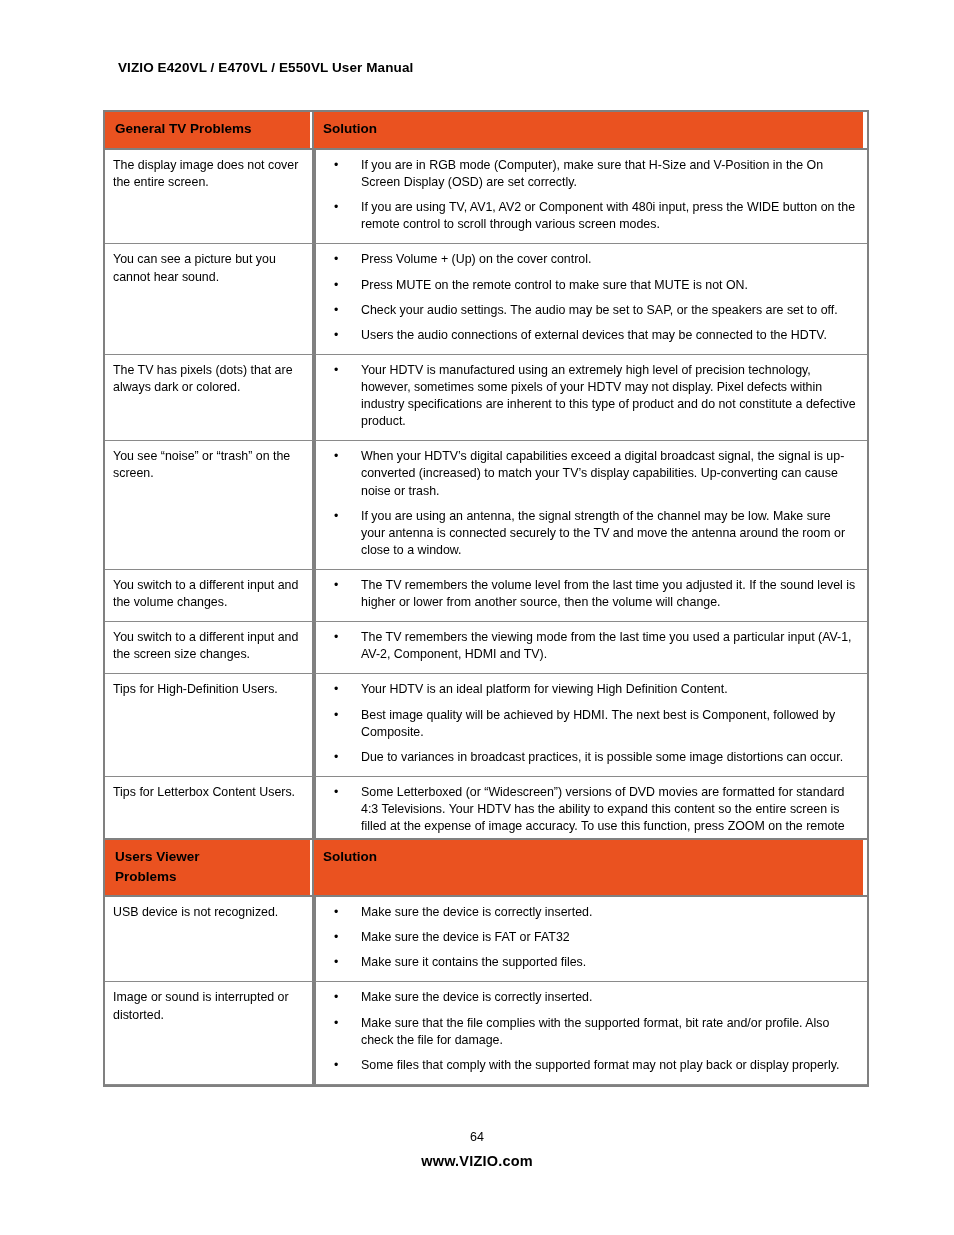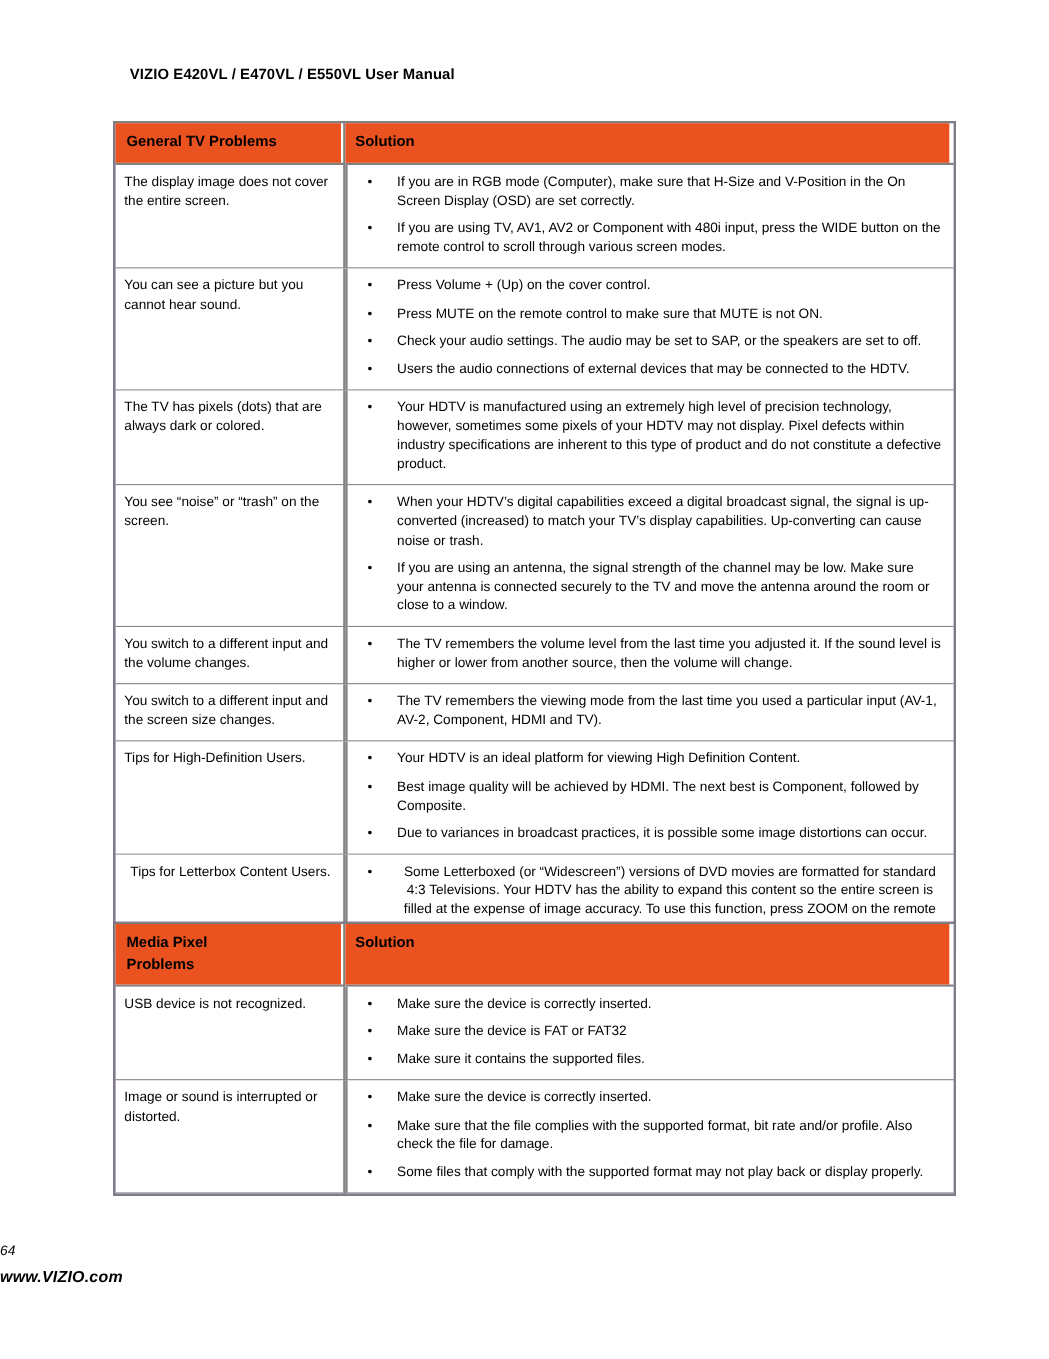--- a/index.html
+++ b/index.html
@@ -41,21 +41,21 @@
   }
   #table-general { top: 110px; }
   #table-media  { top: 838px; }
 
   table.tv-table {
     width: 100%;
     border-collapse: separate;
     border-spacing: 0;
     table-layout: fixed;
     border: 2px solid #808080;
-    background: #4c1d95;
+    background: #14532d;
   }
   table.tv-table col.col-problem { width: 209px; }
   table.tv-table col.col-solution { width: auto; }
 
   
   tr.hdr-row th {
     padding: 0;
     margin: 0;
     vertical-align: top;
     border-bottom: 2px solid #808080;
@@ -91,21 +91,21 @@
   td.cell-problem {
     border-right: 2px solid #808080;
     padding-left: 8px;
     padding-right: 6px;
   }
   td.cell-solution {
     border-left: 2px solid #808080;
     padding-left: 10px;
     padding-right: 10px;
   }
-  tr.last-row td.cell { border-bottom: none; text-align: center; }
+  tr.last-row td.cell { border-bottom: none; }
 
   ul.bullets {
     list-style: none;
     margin: 0;
     padding: 0;
   }
   ul.bullets li {
     position: relative;
     padding-left: 35px;
     margin: 0 0 8px 0;
@@ -124,22 +124,21 @@
   .problem-text {
     display: block;
     font-size: 12.4px;
     line-height: 1.38;
   }
 
   .footer {
     position: absolute;
     left: 0;
     width: 954px;
-    text-align: left;
-    font-style: italic;
+    text-align: center;
   }
   #footer-pagenum {
     top: 1130px;
     font-size: 12.5px;
     color: #000;
   }
   #footer-site {
     top: 1153px;
     font-size: 14.5px;
     font-weight: bold;
@@ -267,21 +266,21 @@
   <div class="tbl-wrap" id="table-media">
     <table class="tv-table">
       <colgroup>
           <col class="col-problem">
           <col class="col-solution">
         </colgroup>
       <tbody>
           <tr class="hdr-row">
             <th class="th-problem">
               <div class="hdr-fill">
-                <span class="hdr-line">Media Pixel</span>
+                <span class="hdr-line">Users Viewer</span>
                 <span class="hdr-line">Problems</span>
               </div>
             </th>
             <th class="th-solution">
               <div class="hdr-fill">
                 <span class="hdr-line">Solution</span>
                 <span class="hdr-line">&nbsp;</span>
               </div>
             </th>
           </tr>

